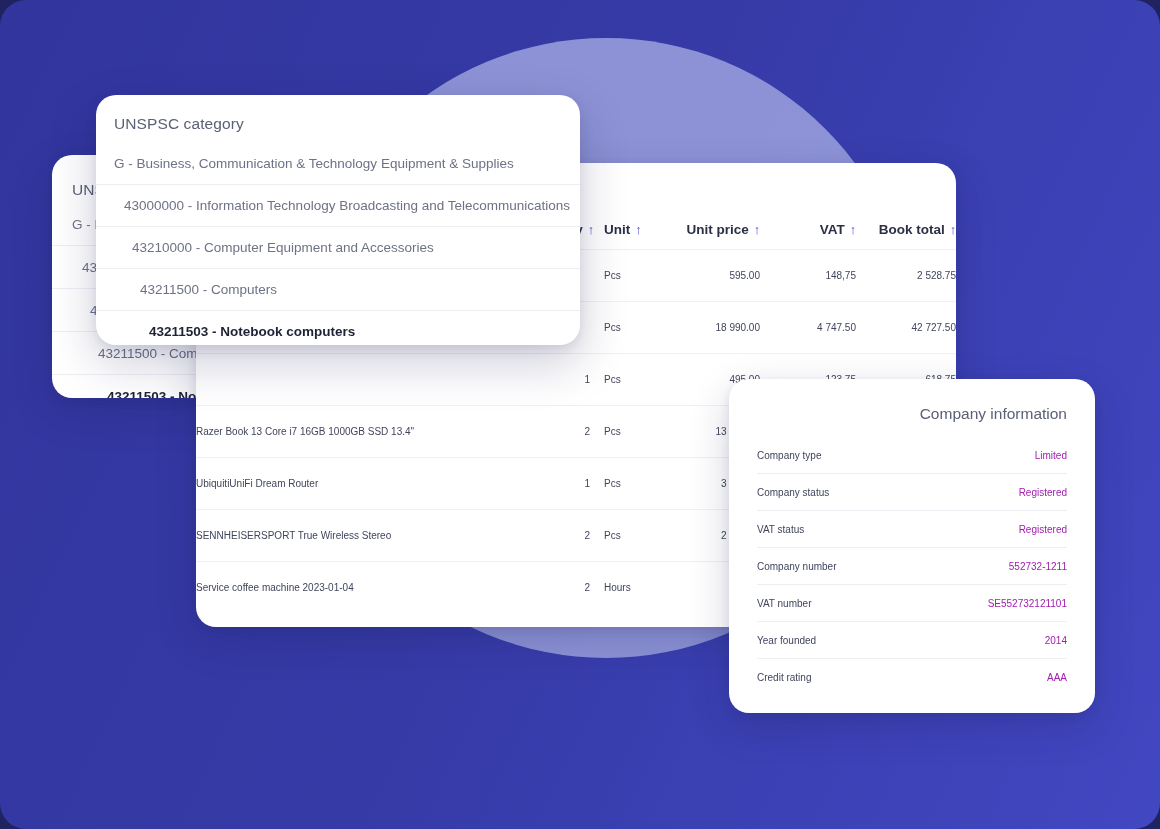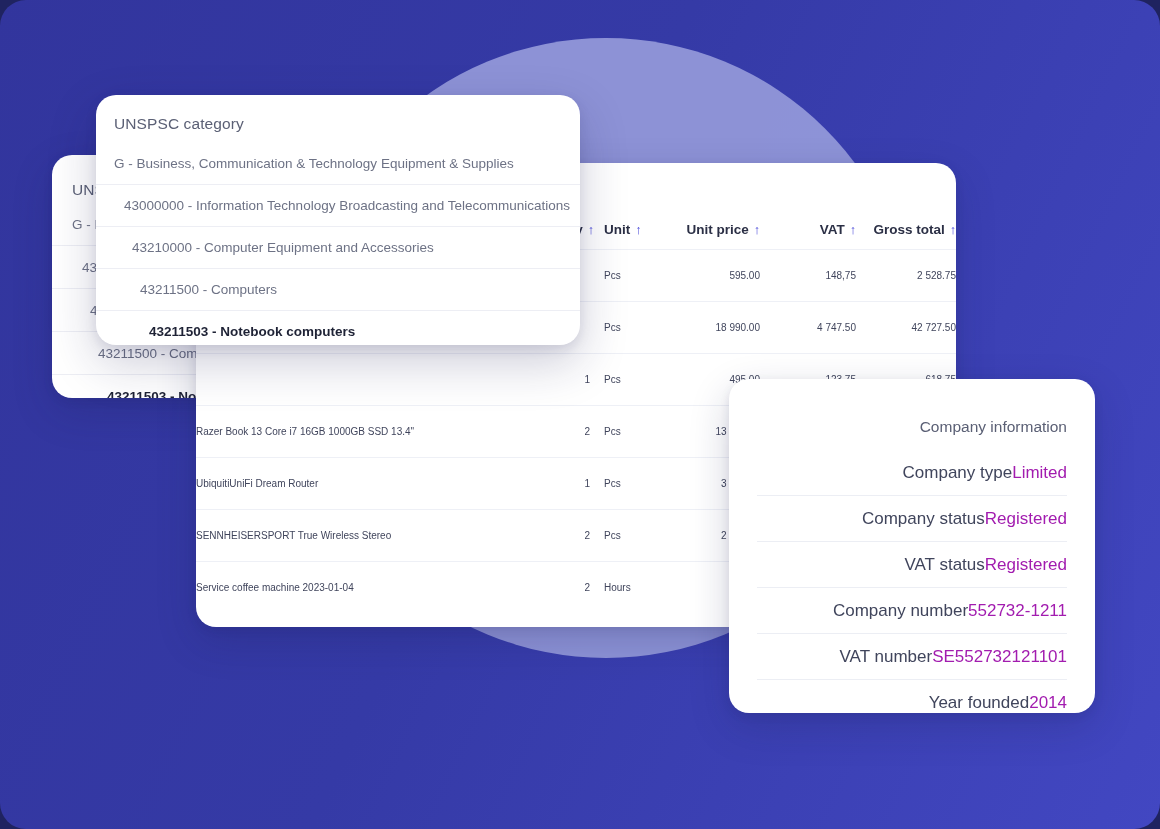--- a/index.html
+++ b/index.html
@@ -126,29 +126,29 @@
   #card-company {
     left: 729px;
     top: 379px;
     width: 366px;
     height: 334px;
     overflow: hidden;
   }
   #card-company .co-title {
     font-size: 15.5px;
     color: #5b6075;
-    padding: 39px 28px 0 28px;
+    padding: 26px 28px 0 28px;
     text-align: right;
   }
   #card-company .co-list { padding: 14px 28px 0 28px; }
   #card-company .co-row {
     display: flex;
-    justify-content: flex-end;
+    justify-content: space-between;
     align-items: baseline;
-    font-size: 17px;
+    font-size: 10px;
     padding: 13px 0 12px 0;
     border-bottom: 1px solid #eceef4;
     white-space: nowrap;
   }
   #card-company .co-row:last-child { border-bottom: none; }
   #card-company .co-label { color: #40455c; }
   #card-company .co-value { color: #a21caf; }
 
   
   #card-unspsc-front {
@@ -211,21 +211,21 @@
             <col class="c-vat">
             <col class="c-gross">
         </colgroup>
         <thead>
           <tr>
             <th class="col-desc"><span>Description</span><span class="sort-arrow">↑</span></th>
             <th><span>Quantity</span><span class="sort-arrow">↑</span></th>
             <th class="col-unit"><span>Unit</span><span class="sort-arrow">↑</span></th>
             <th><span>Unit price</span><span class="sort-arrow">↑</span></th>
             <th><span>VAT</span><span class="sort-arrow">↑</span></th>
-            <th class="col-gross"><span>Gross total</span><span class="sort-arrow">↑</span></th>
+            <th class="col-gross"><span>Book total</span><span class="sort-arrow">↑</span></th>
           </tr>
         </thead>
         <tbody>
           <tr>
             <td class="col-desc"></td>
             <td></td>
             <td class="col-unit">Pcs</td>
             <td>595.00</td>
             <td>148,75</td>
             <td class="col-gross">2 528.75</td>

